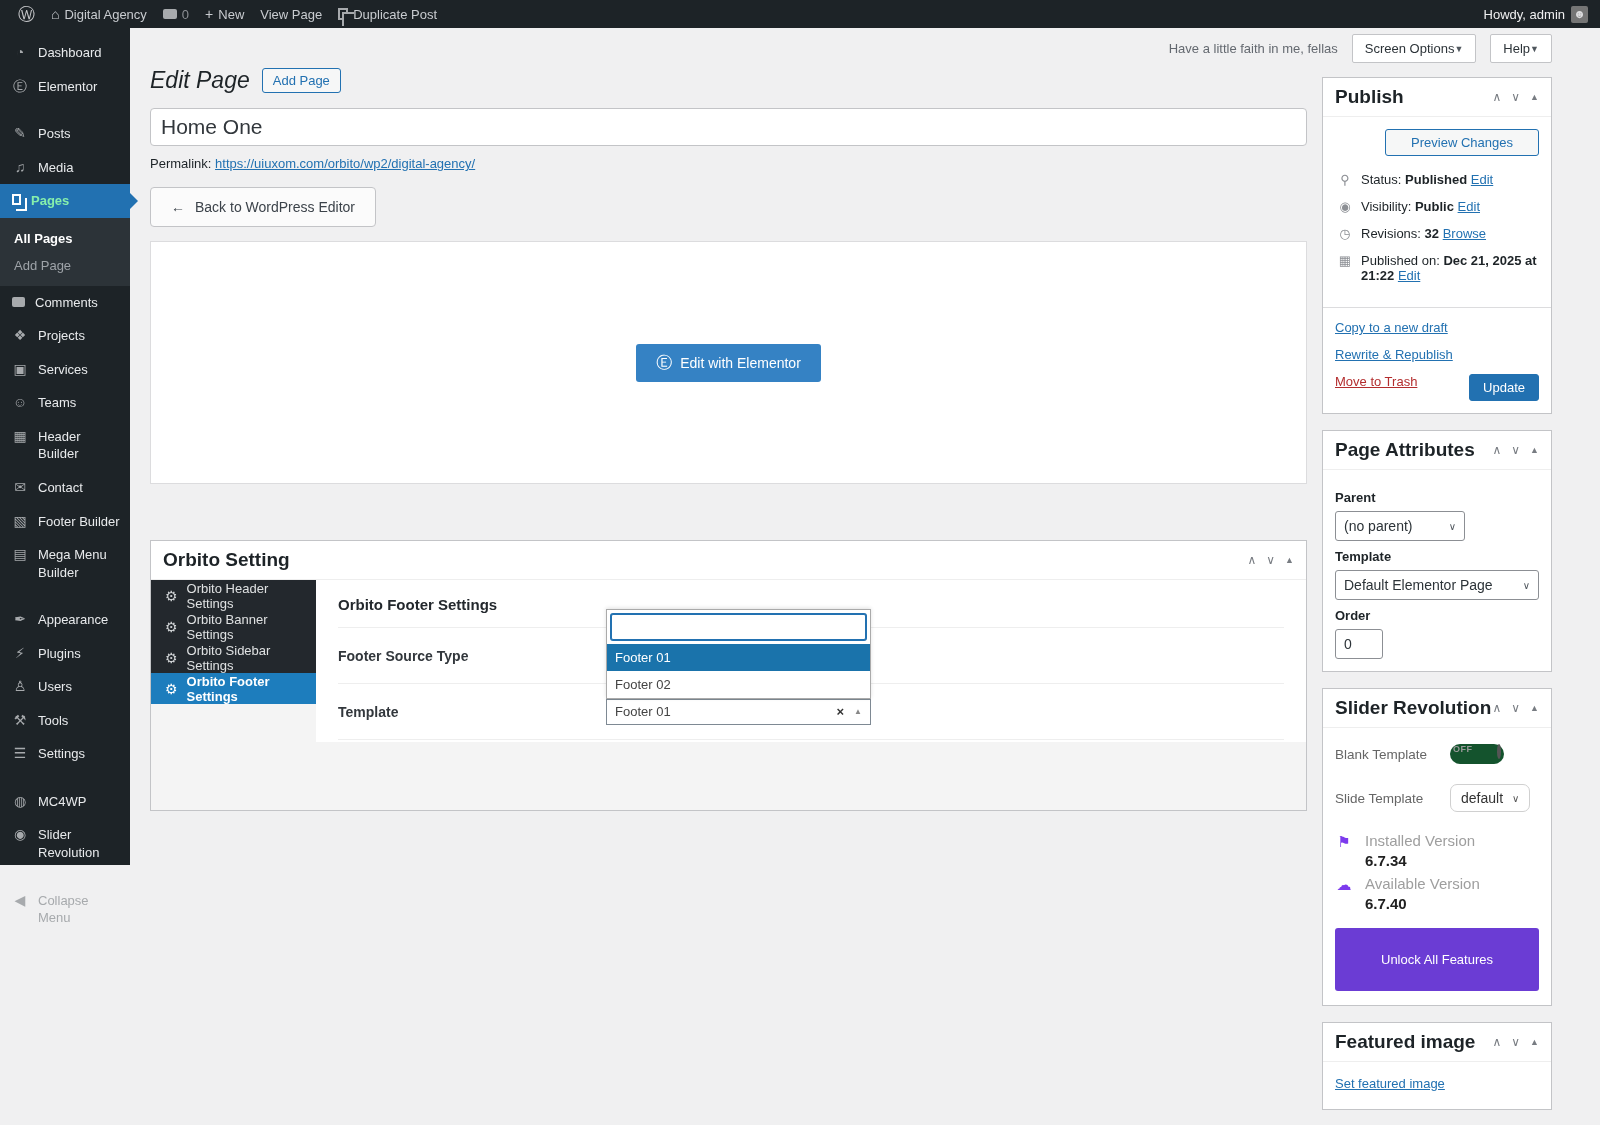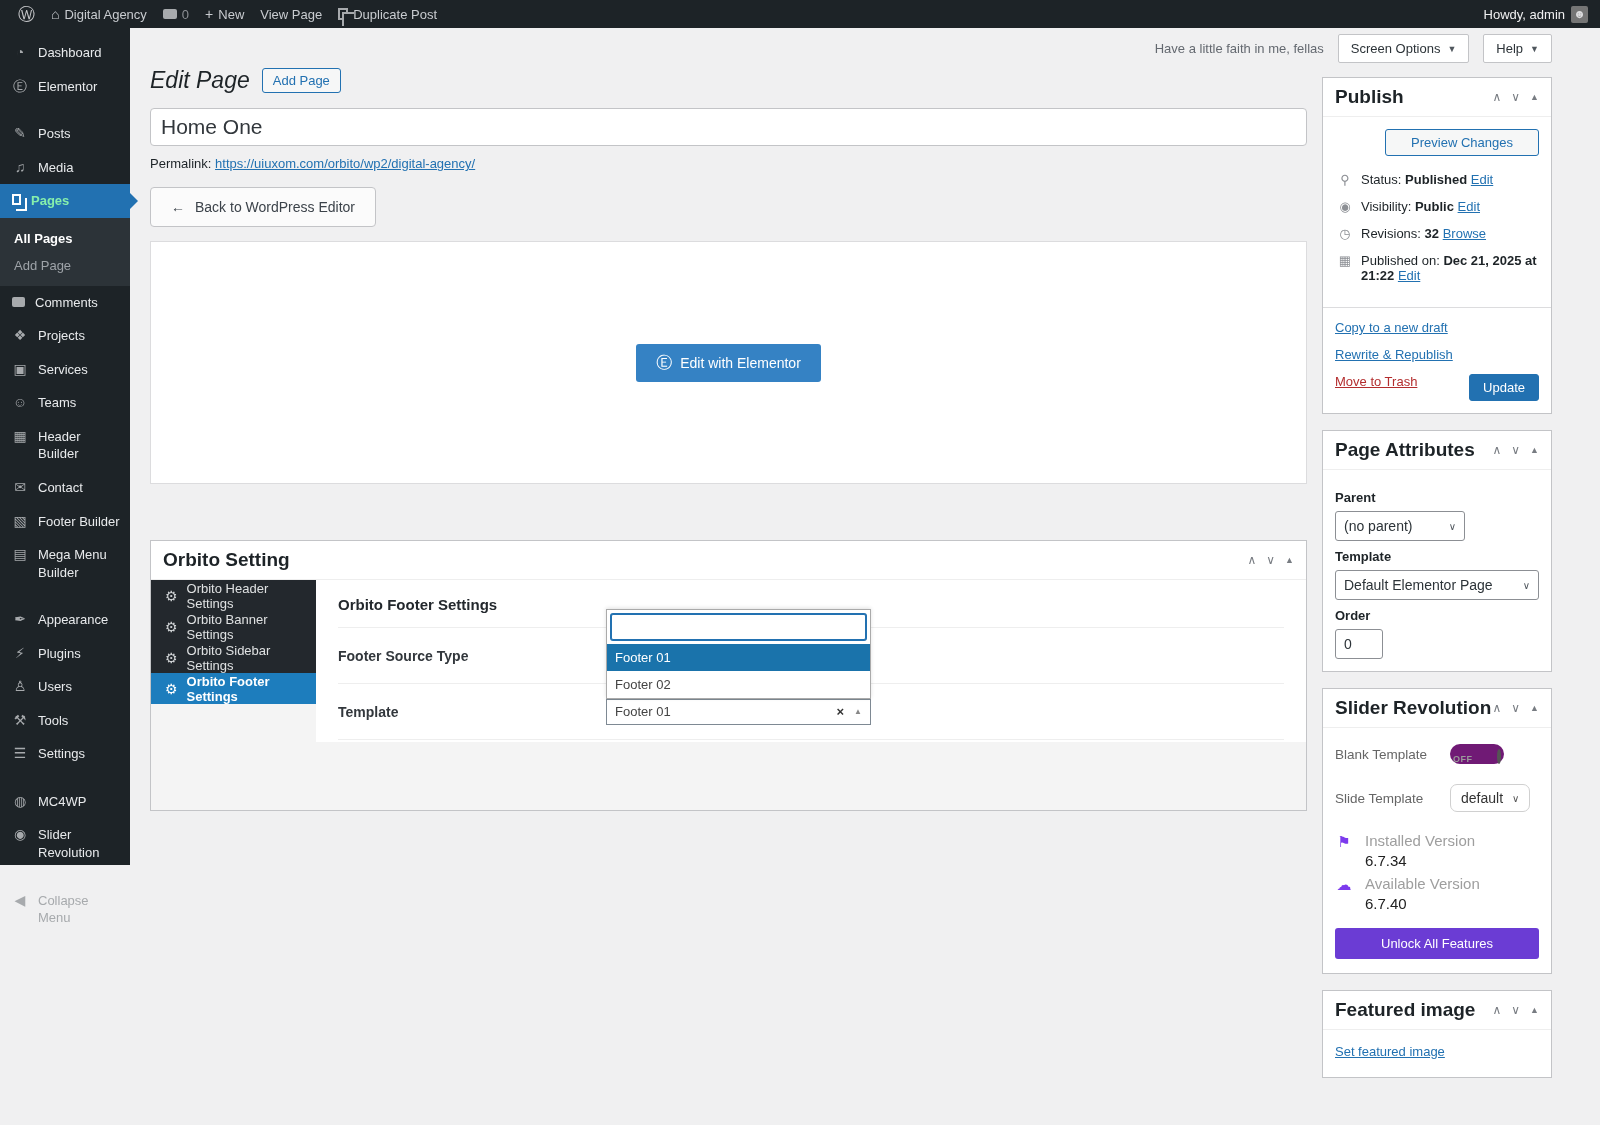--- a/index.html
+++ b/index.html
@@ -41,21 +41,21 @@
   .css-pages::after { content:''; position:absolute; left:2px; top:2px; width:9px; height:11px; border:2px solid currentColor; border-top:none; border-left:none; }
   .css-bubble { display:inline-block; width:13px; height:10px; background:#a7aaad; border-radius:2px; position:relative; margin-top:3px; }
   .css-bubble::after { content:''; position:absolute; left:3px; bottom:-4px; border:4px solid transparent; border-top-color:#a7aaad; border-right-width:1px; }
   .submenu { background:#2c3338; padding:7px 0; }
   .submenu-item { padding:6px 12px 6px 14px; color:#9ea3a8; font-size:13px; cursor:pointer; }
   .submenu-item.current { color:#fff; font-weight:700; }
 
   
   .screen-meta { display:flex; justify-content:flex-end; align-items:center; gap:14px; margin-bottom:2px; }
   .meta-quote { color:#646970; font-size:13px; }
-  .meta-btn { background:#fff; border:1px solid #c3c4c7; border-radius:2px; padding:6px 12px; color:#2c3338; font-size:13px; display:flex; align-items:center; gap:7px; cursor:pointer; }
+  .meta-btn { background:#fff; border:1px solid #c3c4c7; border-radius:2px; padding:6px 12px; color:#2c3338; font-size:13px; display:flex; align-items:center; cursor:pointer; }
   .meta-btn .caret { font-size:9px; color:#50575e; }
 
   
   .page-header { display:flex; align-items:center; gap:12px; margin:2px 0 14px; }
   .page-title { font-size:23px; font-weight:400; color:#1d2327;font-style:italic; }
   .add-page-btn { border:1px solid #2271b1; color:#2271b1; background:#f6f7f7; border-radius:3px; padding:4px 10px; font-size:13px; cursor:pointer; }
 
   .title-input { width:100%; height:38px; border:1px solid #c3c4c7; border-radius:4px; background:#fff; font-size:21px; color:#32373c; padding:0 10px; font-family:inherit; }
   .permalink-row { margin:10px 0 16px; font-size:13px; color:#1d2327; }
   .permalink-row a { color:#2271b1; text-decoration:underline; }
@@ -118,30 +118,30 @@
   .wp-select .caret { font-size:10px; color:#50575e; }
   .pa-parent { width:130px; }
   .pa-template { width:100%; }
   .order-input { width:48px; height:30px; border:1px solid #8c8f94; border-radius:3px; padding:0 8px; font-size:14px; font-family:inherit; color:#2c3338; }
   .pa-help { color:#3c434a; font-size:13px; margin-top:12px; line-height:1.5; }
 
   
   .sr-body { padding:16px 12px 14px; }
   .sr-row { display:flex; align-items:center; margin-bottom:20px; }
   .sr-row .sr-label { width:115px; color:#666; font-size:13.5px; }
-  .toggle-off { background:#701a75; border-radius:12px; height:20px; width:54px; display:flex; align-items:flex-end; justify-content:flex-end; padding:0 3px; gap:22px; cursor:pointer; }
+  .toggle-off { background:#14532d; border-radius:12px; height:20px; width:54px; display:flex; align-items:flex-start; justify-content:flex-end; padding:0 3px; gap:22px; cursor:pointer; }
   .toggle-off .t-text { font-size:9px; font-weight:700; color:#9a9a9a; letter-spacing:.5px; margin-right:2px; }
   .toggle-off .t-knob { width:15px; height:15px; border-radius:50%; background:#555; }
   .sr-select { border:1px solid #d0d0d0; border-radius:7px; padding:5px 10px; display:flex; align-items:center; gap:9px; font-size:14px; color:#333; cursor:pointer; background:#fff; }
   .sr-select .caret { font-size:10px; color:#555; }
   .ver-row { display:flex; gap:12px; margin-top:18px; }
   .ver-icon { color:#7c3aed; font-size:15px; width:18px; text-align:center; padding-top:1px; }
   .ver-label { color:#9e9e9e; font-size:15px; }
-  .ver-value { color:#212121; font-size:15px; font-weight:400; margin-top:3px; }
-  .unlock-btn { width:100%; margin-top:16px; background:#6b3cd4; color:#fff; border:none; border-radius:3px; padding:8px 0; font-size:13px; cursor:pointer; font-family:inherit; }
+  .ver-value { color:#212121; font-size:15px; font-weight:700; margin-top:3px; }
+  .unlock-btn { width:100%; margin-top:16px; background:#6b3cd4; color:#fff; border:none; border-radius:3px; padding:24px 0; font-size:13px; cursor:pointer; font-family:inherit; }
 
   
   .fi-body { padding:14px 12px 18px; }
 
   
   .wp-footer { margin-top:auto; display:flex; justify-content:space-between; align-items:center; padding:10px 0 22px; font-size:13px; color:#50575e; }
 </style>
 </head>
 <body>
 

